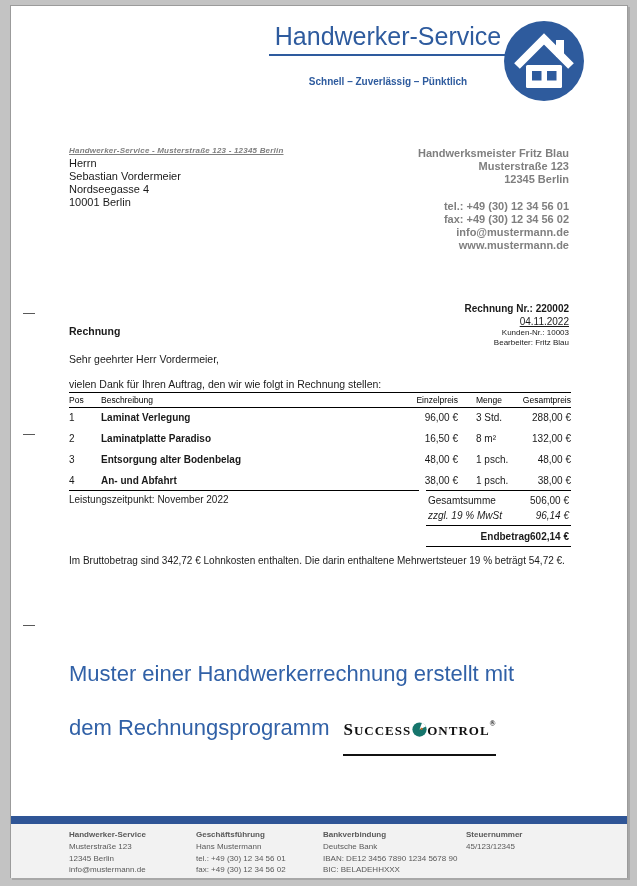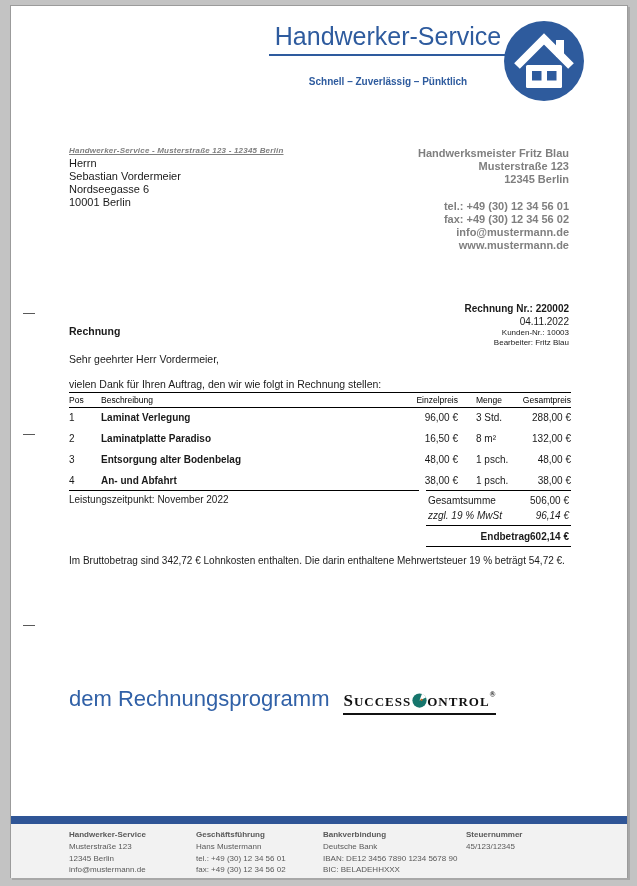--- a/index.html
+++ b/index.html
@@ -41,21 +41,21 @@
     text-align:right; font-size:11px; font-weight:700;
     color:#7F7F7F; line-height:13px;
   }
   .contact .grp2 { margin-top:14px; }
   
   .fold { position:absolute; left:12px; width:12px; height:1px; background:#595959; }
   .fold.f1 { top:307px; } .fold.f2 { top:428px; } .fold.f3 { top:619px; }
   
   .meta { position:absolute; right:58px; top:296px; text-align:right; }
   .meta .m1 { font-size:10px; font-weight:700; line-height:13px; }
-  .meta .m2 { font-size:10px; line-height:13px; }
+  .meta .m2 { font-size:10px; line-height:13px;text-decoration:underline; }
   .meta .m3, .meta .m4 { font-size:8px; line-height:10px; }
   
   .doc-title { position:absolute; left:58px; top:319px; font-size:10.5px; font-weight:700; }
   .salutation { position:absolute; left:58px; top:347px; font-size:10.5px; }
   .intro { position:absolute; left:58px; top:372px; font-size:10.5px; }
   
   .items { position:absolute; left:58px; top:386px; width:502px; }
   .grid-row {
     display:grid;
     grid-template-columns:32px 257px 100px 58px 55px;
@@ -87,21 +87,21 @@
   
   .note-labor { position:absolute; left:58px; top:549px; width:510px; font-size:10px; }
   .note-pay { position:absolute; left:58px; top:570px; width:510px; font-size:10px; line-height:12.5px; }
   .note-pay .bank { font-weight:700; }
   
   .promo { position:absolute; left:58px; top:653px; color:#3161A7; font-size:22px; line-height:29px; }
   .promo-line2 { display:flex; align-items:baseline; }
   .sc-logo {
     margin-left:14px; color:#111;
     font-family:"Liberation Serif", serif; font-weight:700;
-    border-bottom:2px solid #111; padding-bottom:1px;
+    border-bottom:2px solid #111; padding-bottom:13px;
     letter-spacing:1px; white-space:nowrap; line-height:20px;margin-top:26px;
   }
   .sc-big { font-size:17px; }
   .sc-sm  { font-size:13px; }
   .sc-circle { vertical-align:-2px; margin:0 0.5px; }
   .sc-reg { font-size:8px; vertical-align:9px; letter-spacing:0; }
   
   .footer-bar { position:absolute; left:0; top:810px; width:616px; height:8px; background:#2F5596; }
   .footer-area { position:absolute; left:0; top:818px; width:616px; height:54px; background:#F2F2F2; }
   .f-col { position:absolute; top:823px; font-size:8px; color:#595959; line-height:11.8px; }
@@ -125,21 +125,21 @@
       <rect x="23" y="45" width="36" height="23" rx="1.5" fill="#ffffff"></rect>
       <rect x="29" y="51" width="9.5" height="9.5" fill="#2E5B9D"></rect>
       <rect x="44" y="51" width="9.5" height="9.5" fill="#2E5B9D"></rect>
     </svg>
   </div>
 
   <div class="sender-line">Handwerker-Service - Musterstraße 123 - 12345 Berlin</div>
   <div class="recipient">
     <div>Herrn</div>
     <div>Sebastian Vordermeier</div>
-    <div>Nordseegasse 6</div>
+    <div>Nordseegasse 4</div>
     <div>10001 Berlin</div>
   </div>
 
   <div class="contact">
     <div class="grp1">
       <div>Handwerksmeister Fritz Blau</div>
       <div>Musterstraße 123</div>
       <div>12345 Berlin</div>
     </div>
     <div class="grp2">
@@ -219,20 +219,21 @@
     <div class="t-row end">
       <span>Endbetrag</span>
       <span>602,14 €</span>
     </div>
     <div class="t-bottom"></div>
   </div>
 
   <div class="note-labor">Im Bruttobetrag sind 342,72 € Lohnkosten enthalten. Die darin enthaltene Mehrwertsteuer 19 % beträgt 54,72 €.</div>
 
   <div class="promo">
+    <div class="promo-line1">Muster einer Handwerkerrechnung erstellt mit</div>
     <div class="promo-line2">
       <span>dem Rechnungsprogramm</span>
       <span class="sc-logo"><span class="sc-big">S</span><span class="sc-sm">UCCESS</span><svg class="sc-circle" width="15" height="15" viewBox="0 0 16 16">
             <circle cx="8" cy="8" r="7.6" fill="#16756C"></circle>
             <path d="M8 8 L14.9 4.7 A7.6 7.6 0 0 0 10.6 0.9 Z" fill="#ffffff"></path>
             <circle cx="10.2" cy="7.2" r="1.2" fill="#C96A1E"></circle>
           </svg><span class="sc-sm">ONTROL</span><span class="sc-reg">®</span></span>
     </div>
   </div>
 

